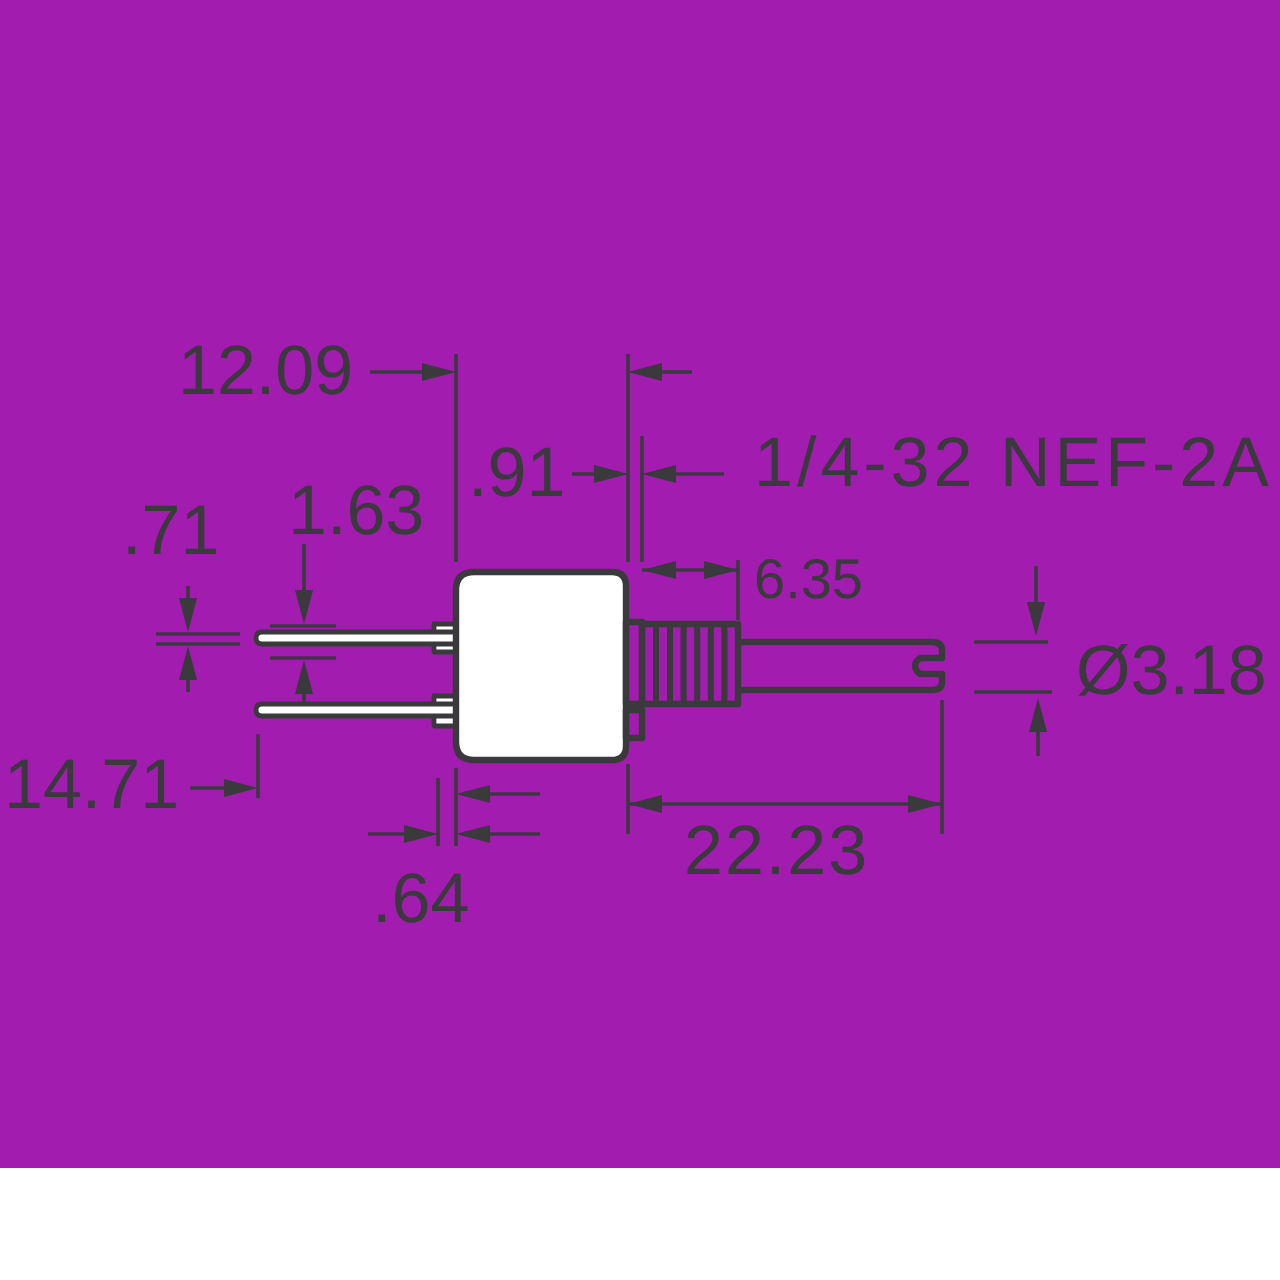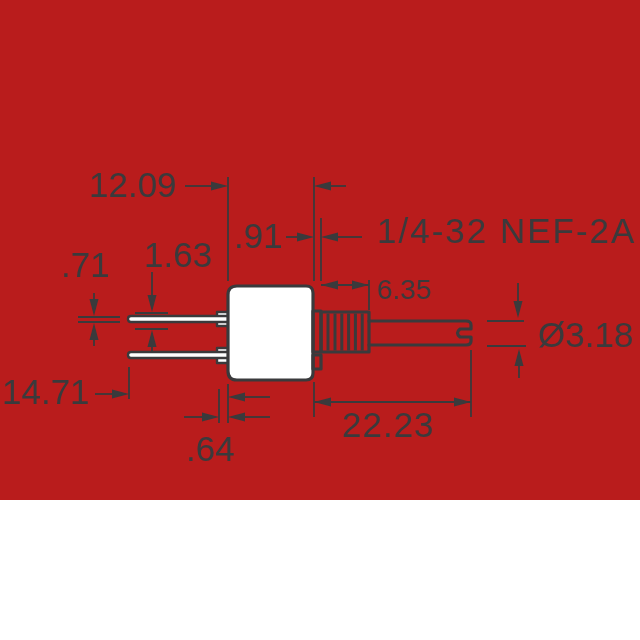--- a/index.html
+++ b/index.html
@@ -3,22 +3,22 @@
 <meta charset="utf-8">
 <style>
   html, body {
     margin: 0;
     padding: 0;
     background: #ffffff;
   }
   .stage {
     position: relative;
     width: 640px;
-    height: 500px;
-    background: #b91c1c;
+    height: 584px;
+    background: #a21caf;
     overflow: hidden;
   }
   svg {
     display: block;
   }
   text {
     font-family: "Liberation Sans", "DejaVu Sans", sans-serif;
     fill: #3a3a3c;
   }
   .dim-label { font-size: 35px; }

